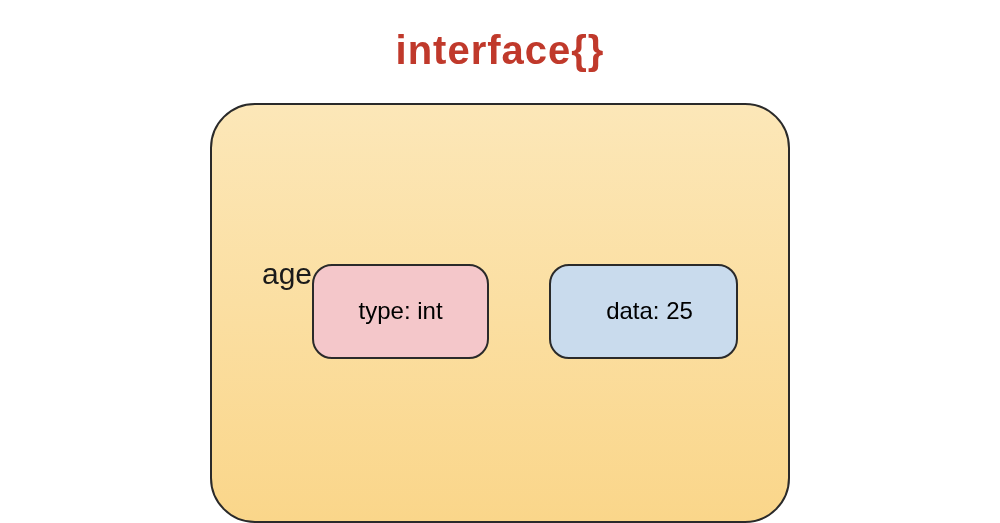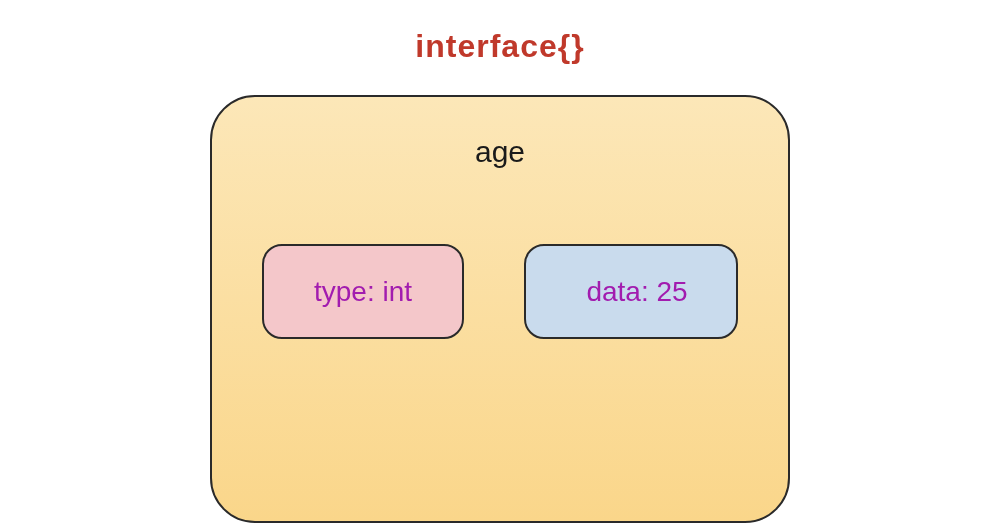--- a/index.html
+++ b/index.html
@@ -13,35 +13,34 @@
       height: 523px;
       background: #ffffff;
       font-family: "Comic Sans MS", "Comic Sans", cursive, sans-serif;
       display: flex;
       flex-direction: column;
       align-items: center;
       padding-top: 28px;
     }
     
     .title {
-      font-size: 32px;
+      font-size: 40px;
       font-weight: bold;
       color: #c0392b;
       margin-bottom: 30px;
       letter-spacing: 1px;
     }
     
     .container {
       width: 580px;
       height: 464px;
       background: linear-gradient(180deg, #fce7b8 0%, #fad68a 100%);
       border: 2px solid #2a2a2a;
       border-radius: 45px;
       display: flex;
-      flex-direction: column;
       align-items: center;
       padding: 38px 50px 42px;
       position: relative;
     }
     
     .variable-name {
       font-size: 30px;
       color: #1a1a1a;
       font-weight: normal;
       margin-bottom: 75px;
@@ -55,22 +54,22 @@
     }
     
     .box {
       flex: 1;
       height: 95px;
       border: 2px solid #2a2a2a;
       border-radius: 20px;
       display: flex;
       align-items: center;
       justify-content: center;
-      font-size: 28px;
-      color: #a21caf;
+      font-size: 24px;
+      color: #000000;
     }
     
     .type-box {
       background: #f4c7ca;
     }
     
     .data-box {
       background: #c9dbed;
       padding-left: 12px;
     }

